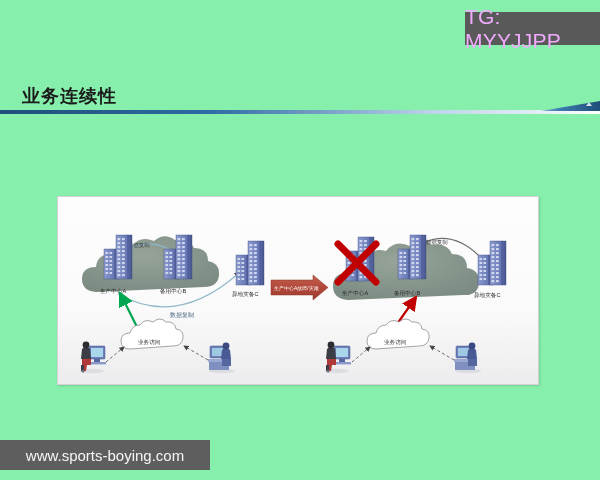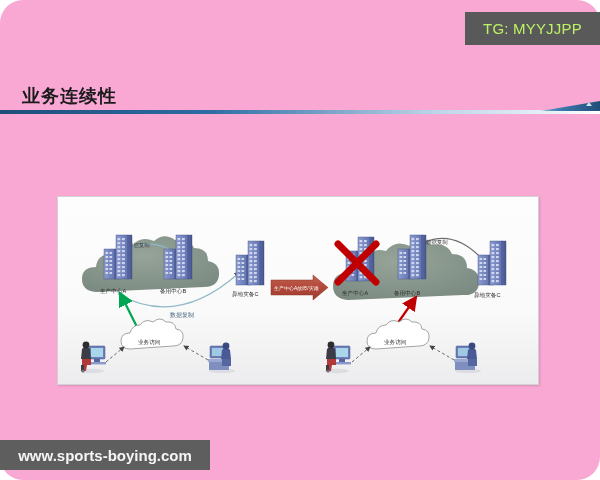--- a/index.html
+++ b/index.html
@@ -16,50 +16,48 @@
   }
 
   
   .wm-top {
     position: absolute;
     top: 12px;
     left: 465px;
     width: 135px;
     height: 33px;
     background: #595959;
-    color: #bef264;
-    font-size: 15px;
+    color: #f0abfc;
+    font-size: 21px;
     letter-spacing: .2px;
     display: flex;
     align-items: center;
     justify-content: center;
     z-index: 40;
   }
   .wm-bottom {
     position: absolute;
     left: 0;
     top: 440px;
     width: 210px;
     height: 30px;
     background: #5e5e5e;
     color: #f5f5f5;
     font-size: 15px;
     display: flex;
     align-items: center;
     justify-content: center;
     z-index: 40;
-    font-weight: bold;
   }
 
   
   .slide {
     position: absolute;
     inset: 0;
-    background: #f9a8d4;
-    border-radius: 23px;
+    background: #86efac;
   }
 
   .slide-title {
     position: absolute;
     left: 22px;
     top: 84px;
     font-size: 18px;
     font-weight: bold;
     color: #1a1a1a;
     letter-spacing: 1px;

